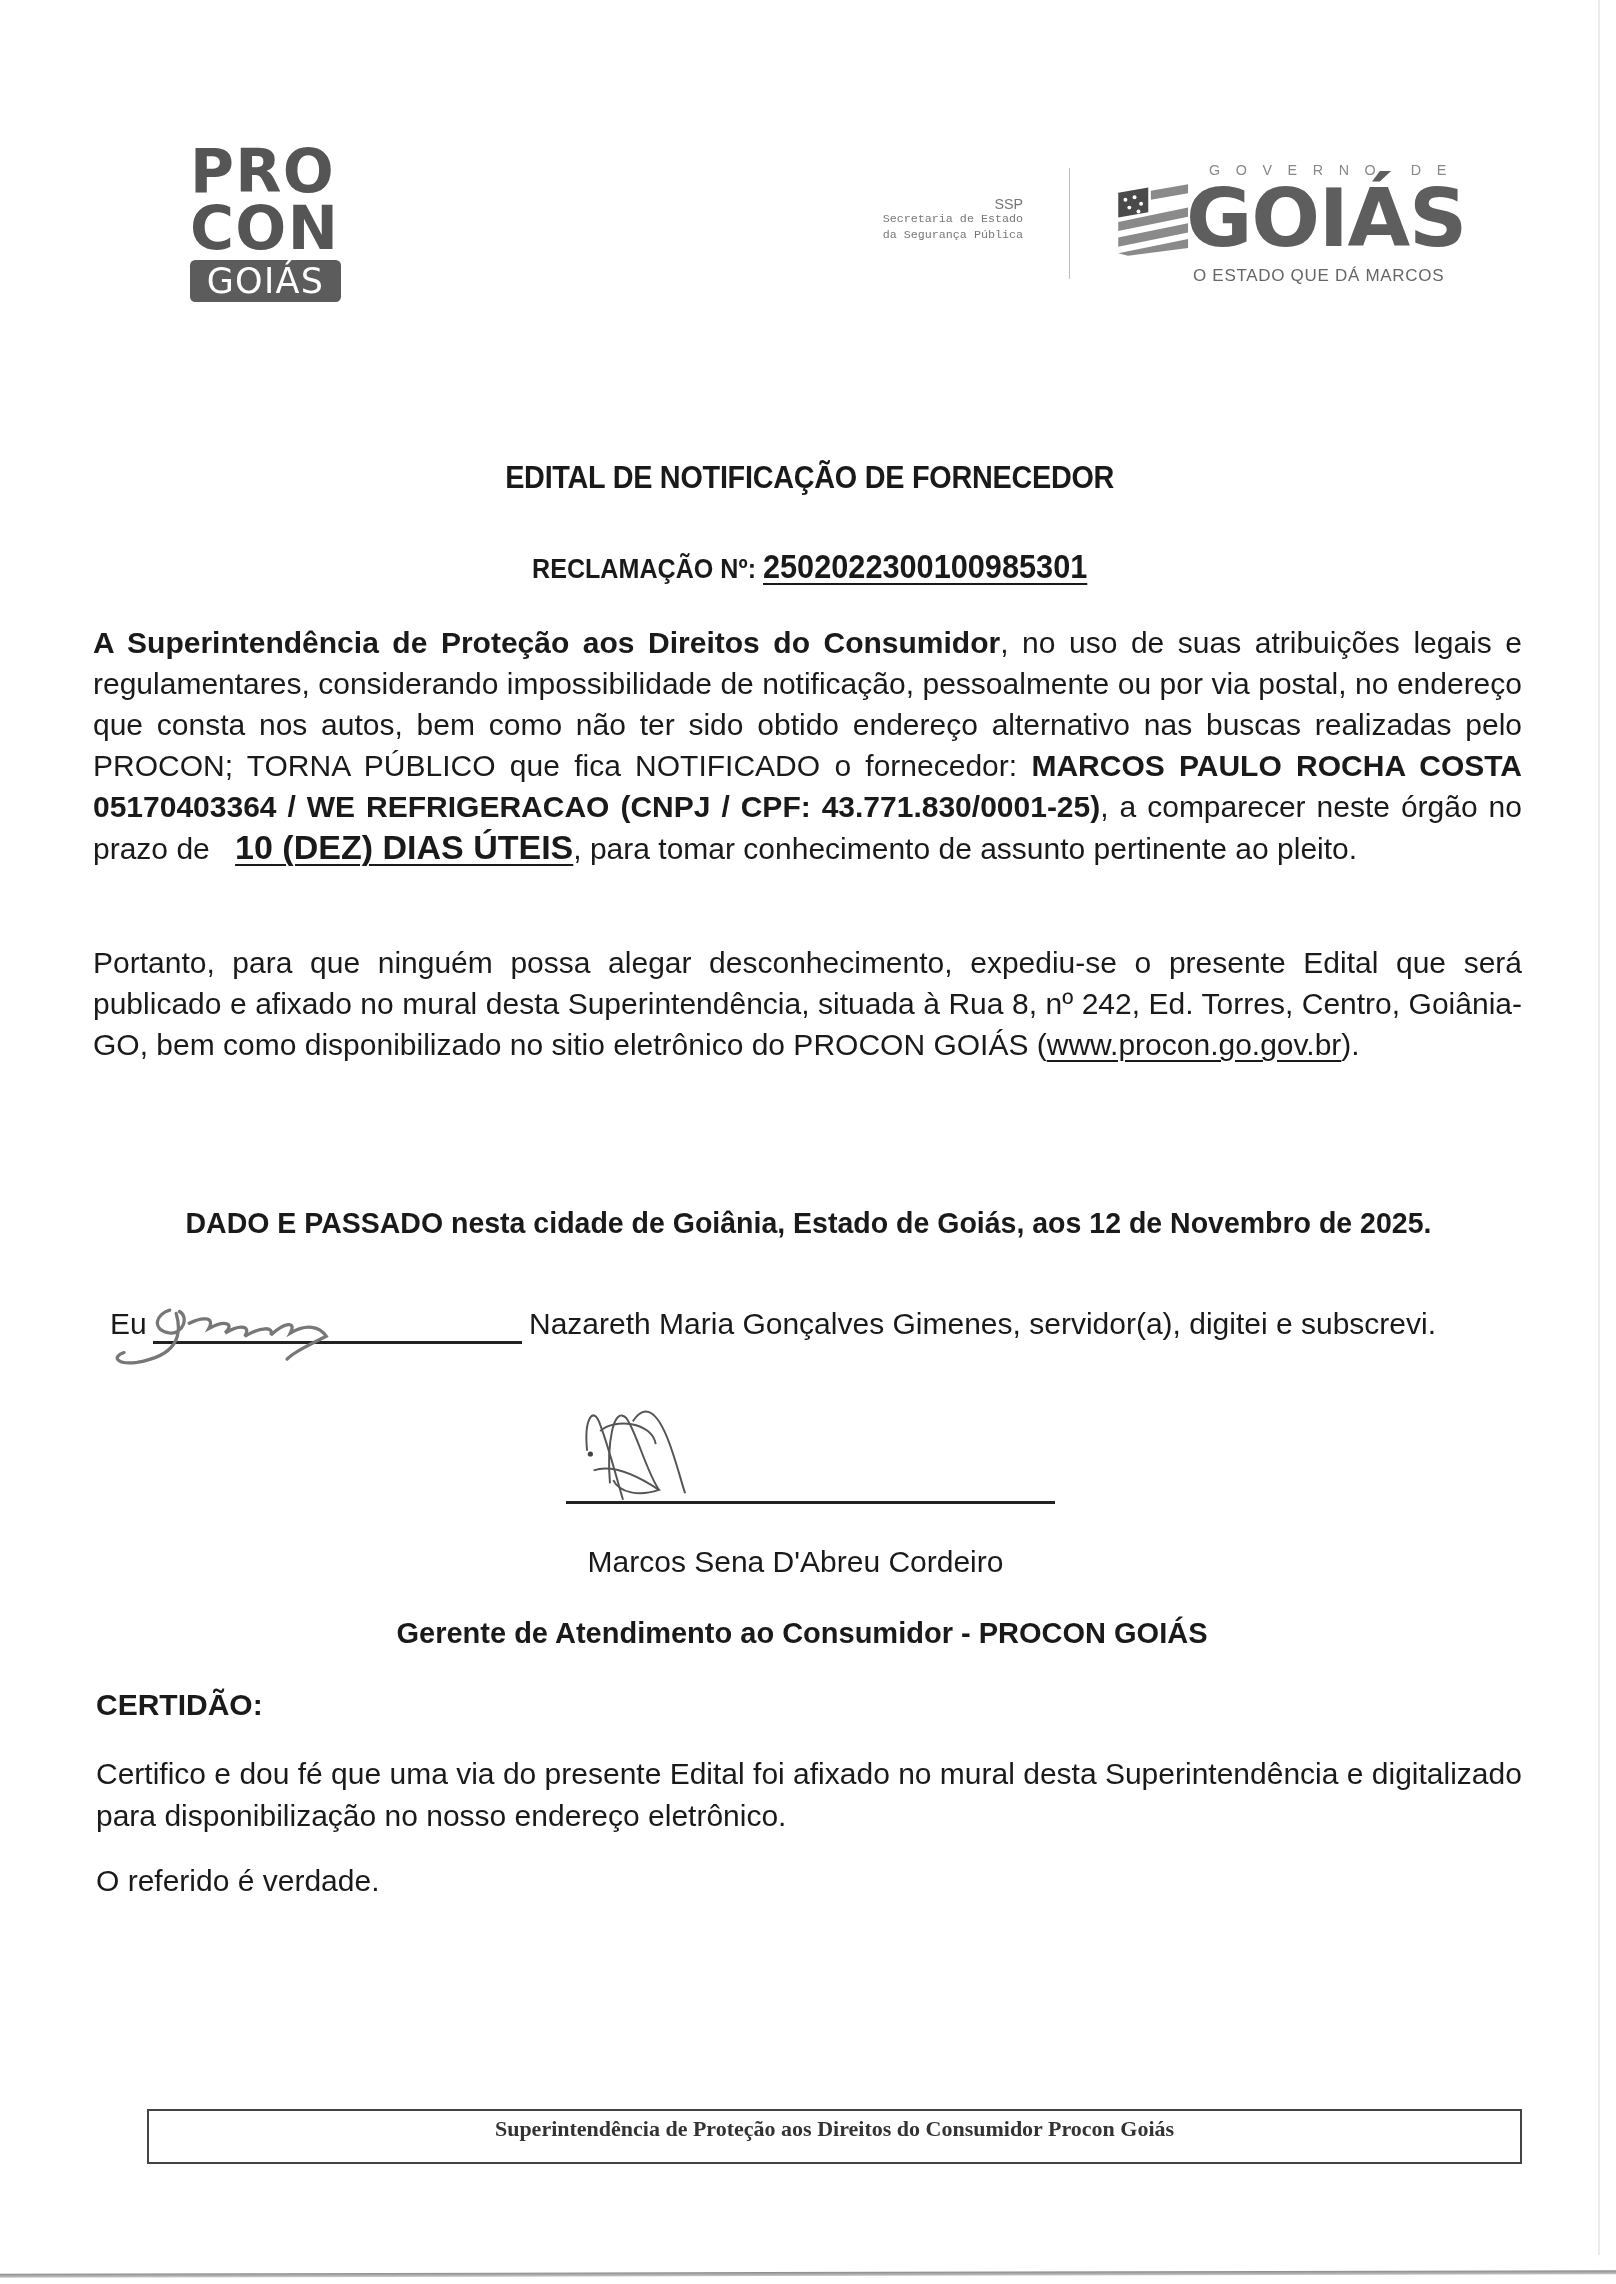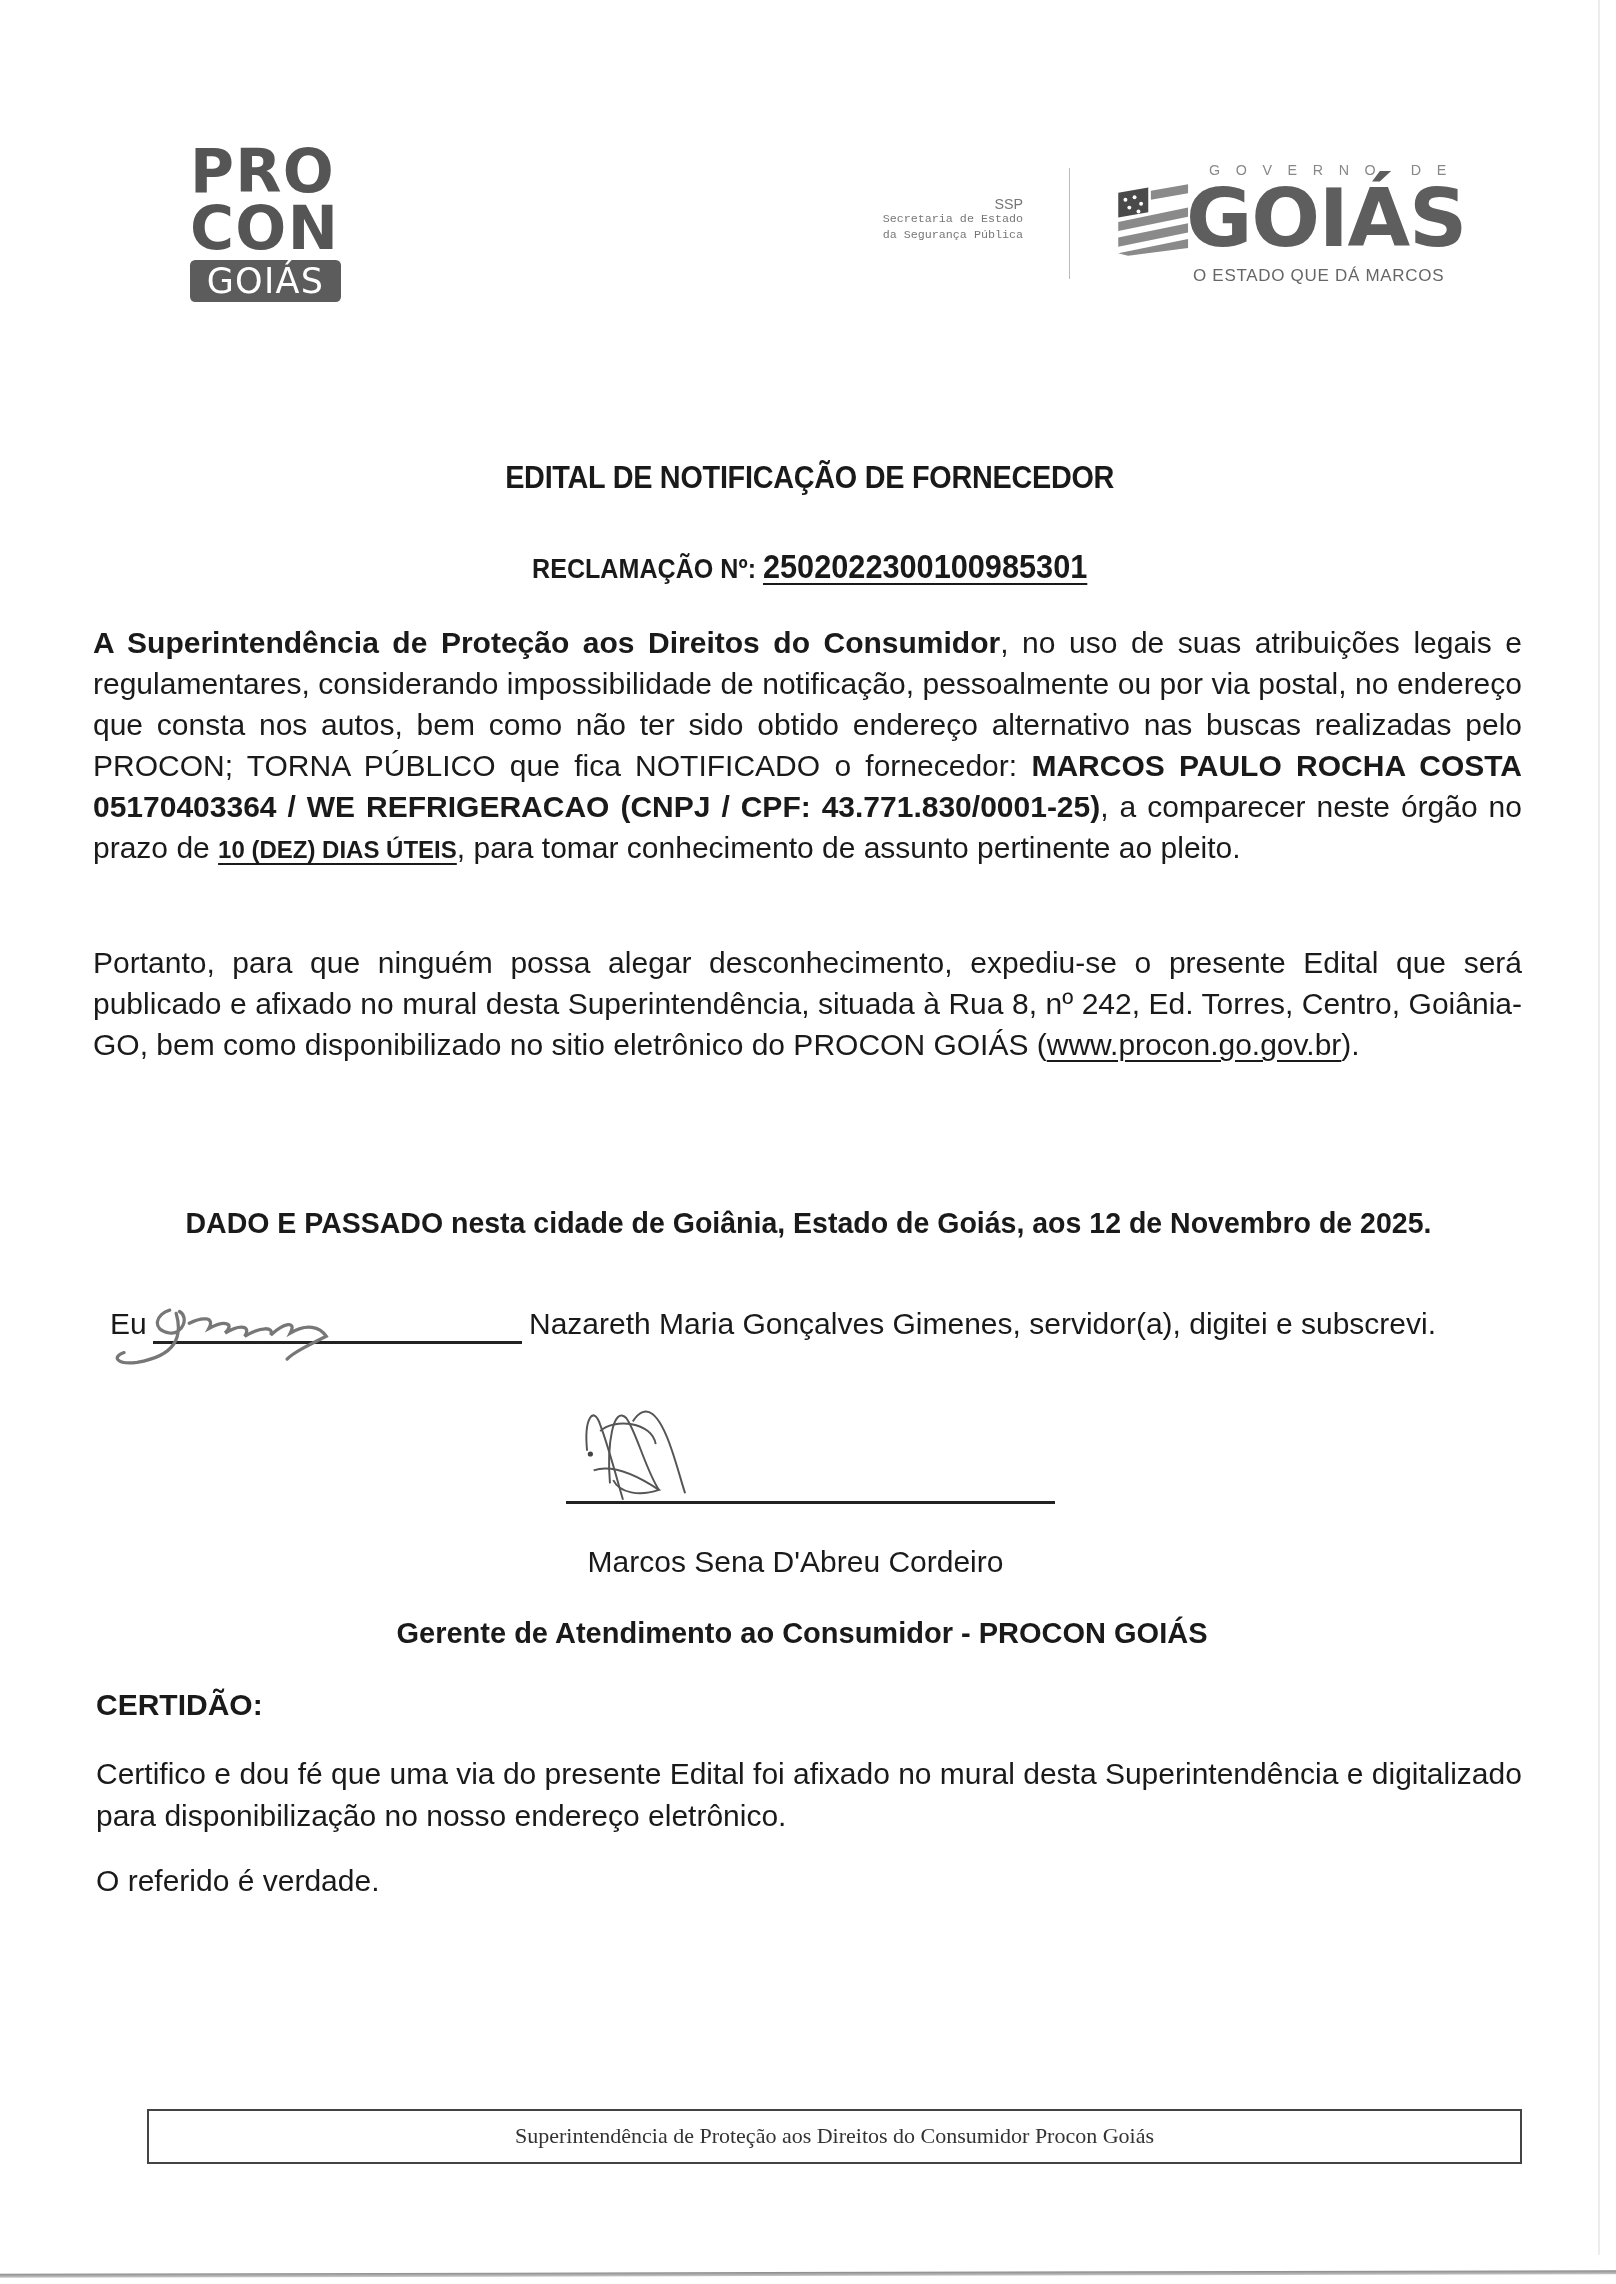--- a/index.html
+++ b/index.html
@@ -31,40 +31,40 @@
   
   .doc-title { left: 0; width: 1617px; top: 460px; text-align: center; font-weight: bold; font-size: 31px; letter-spacing: -0.3px; transform: scaleX(0.93); transform-origin: 825px 0; }
   .claim-line { left: 0; width: 1617px; top: 548px; text-align: center; font-weight: bold; font-size: 27px; transform: scaleX(0.93); transform-origin: 825px 0; }
   .claim-num { font-size: 33px; text-decoration: underline; text-decoration-thickness: 2px; text-underline-offset: 5.2px; }
 
   .para { left: 93px; width: 1429px; font-size: 30px; line-height: 41px; text-align: justify; }
   .p1 { top: 622px; }
   .p2 { top: 942px; }
   .bold { font-weight: bold; }
   .ul { text-decoration: underline; text-decoration-thickness: 2px; text-underline-offset: 4.6px; }
-  .big { font-size: 24px; }
+  .big { font-size: 34px; margin-left: 17px; }
 
   .given { left: 0; width: 1617px; top: 1206px; text-align: center; font-size: 30px; font-weight: bold; transform: scaleX(0.95); transform-origin: 808px 0; }
 
   .eu-line { left: 110px; top: 1307px; font-size: 30px; }
   .eu-blank { left: 153px; top: 1341px; width: 369px; height: 2.6px; background: #222; }
   .eu-sig { left: 111px; top: 1297px; width: 300px; height: 72px; }
   .eu-rest { left: 529px; top: 1307px; font-size: 30px; }
 
   .boss-sig { left: 574px; top: 1405px; width: 183px; height: 98px; }
   .boss-line { left: 566px; top: 1501px; width: 489px; height: 2.6px; background: #222; }
   .boss-name { left: 0; width: 1617px; top: 1545px; text-align: center; font-size: 30px; transform: translateX(-13px); }
   .boss-role { left: 0; width: 1617px; top: 1617px; text-align: center; font-size: 29px; font-weight: bold; transform: translateX(-6.5px); }
 
   .cert-title { left: 96px; top: 1688px; font-size: 30px; font-weight: bold; }
   .cert-body { left: 96px; top: 1753px; width: 1428px; font-size: 30px; line-height: 42px; }
   .cert-close { left: 96px; top: 1864px; font-size: 30px; }
 
   .footer-box { left: 147px; top: 2109px; width: 1375px; height: 55px; border: 2px solid #444; border-top-width: 2px; box-sizing: border-box; text-align: center; font-family: "Liberation Serif", "DejaVu Serif", serif; color: #333; }
-  .footer-title { font-size: 22px; font-weight: normal; line-height: 25px; margin-top: 12px; }
+  .footer-title { font-size: 22px; font-weight: bold; line-height: 25px; margin-top: 5px; }
   .footer-addr { font-size: 17px; line-height: 22px; letter-spacing: 0.2px; }
 </style>
 </head>
 <body>
 
 <div class="abs right-edge"></div>
 <div class="abs bottom-edge"></div>
 
 <div class="abs procon-logo">
   <div class="procon-line">PRO</div>

